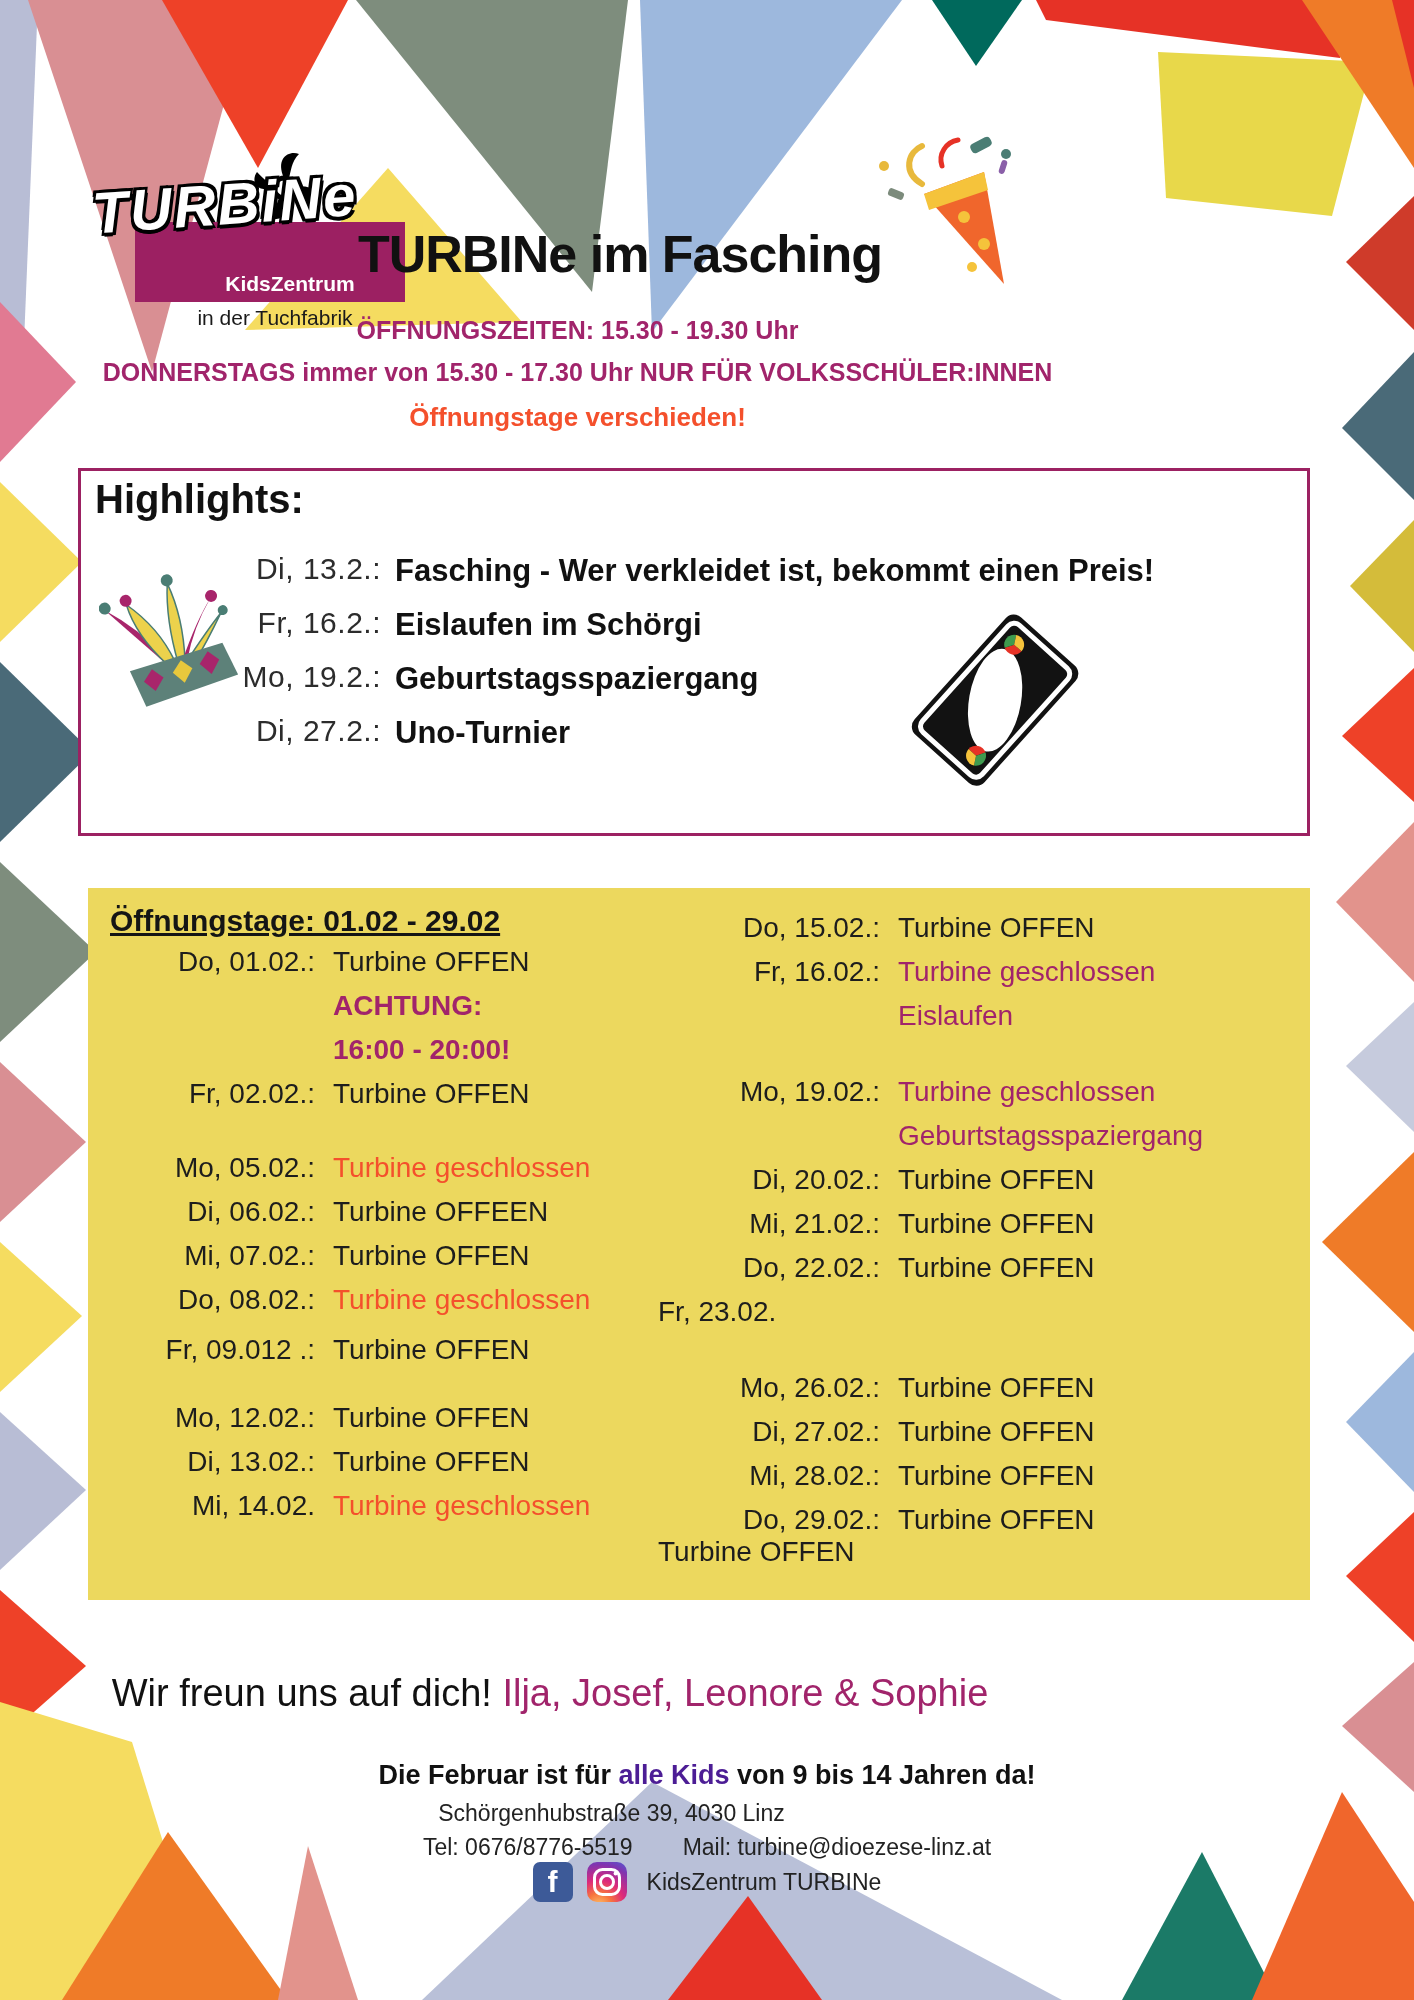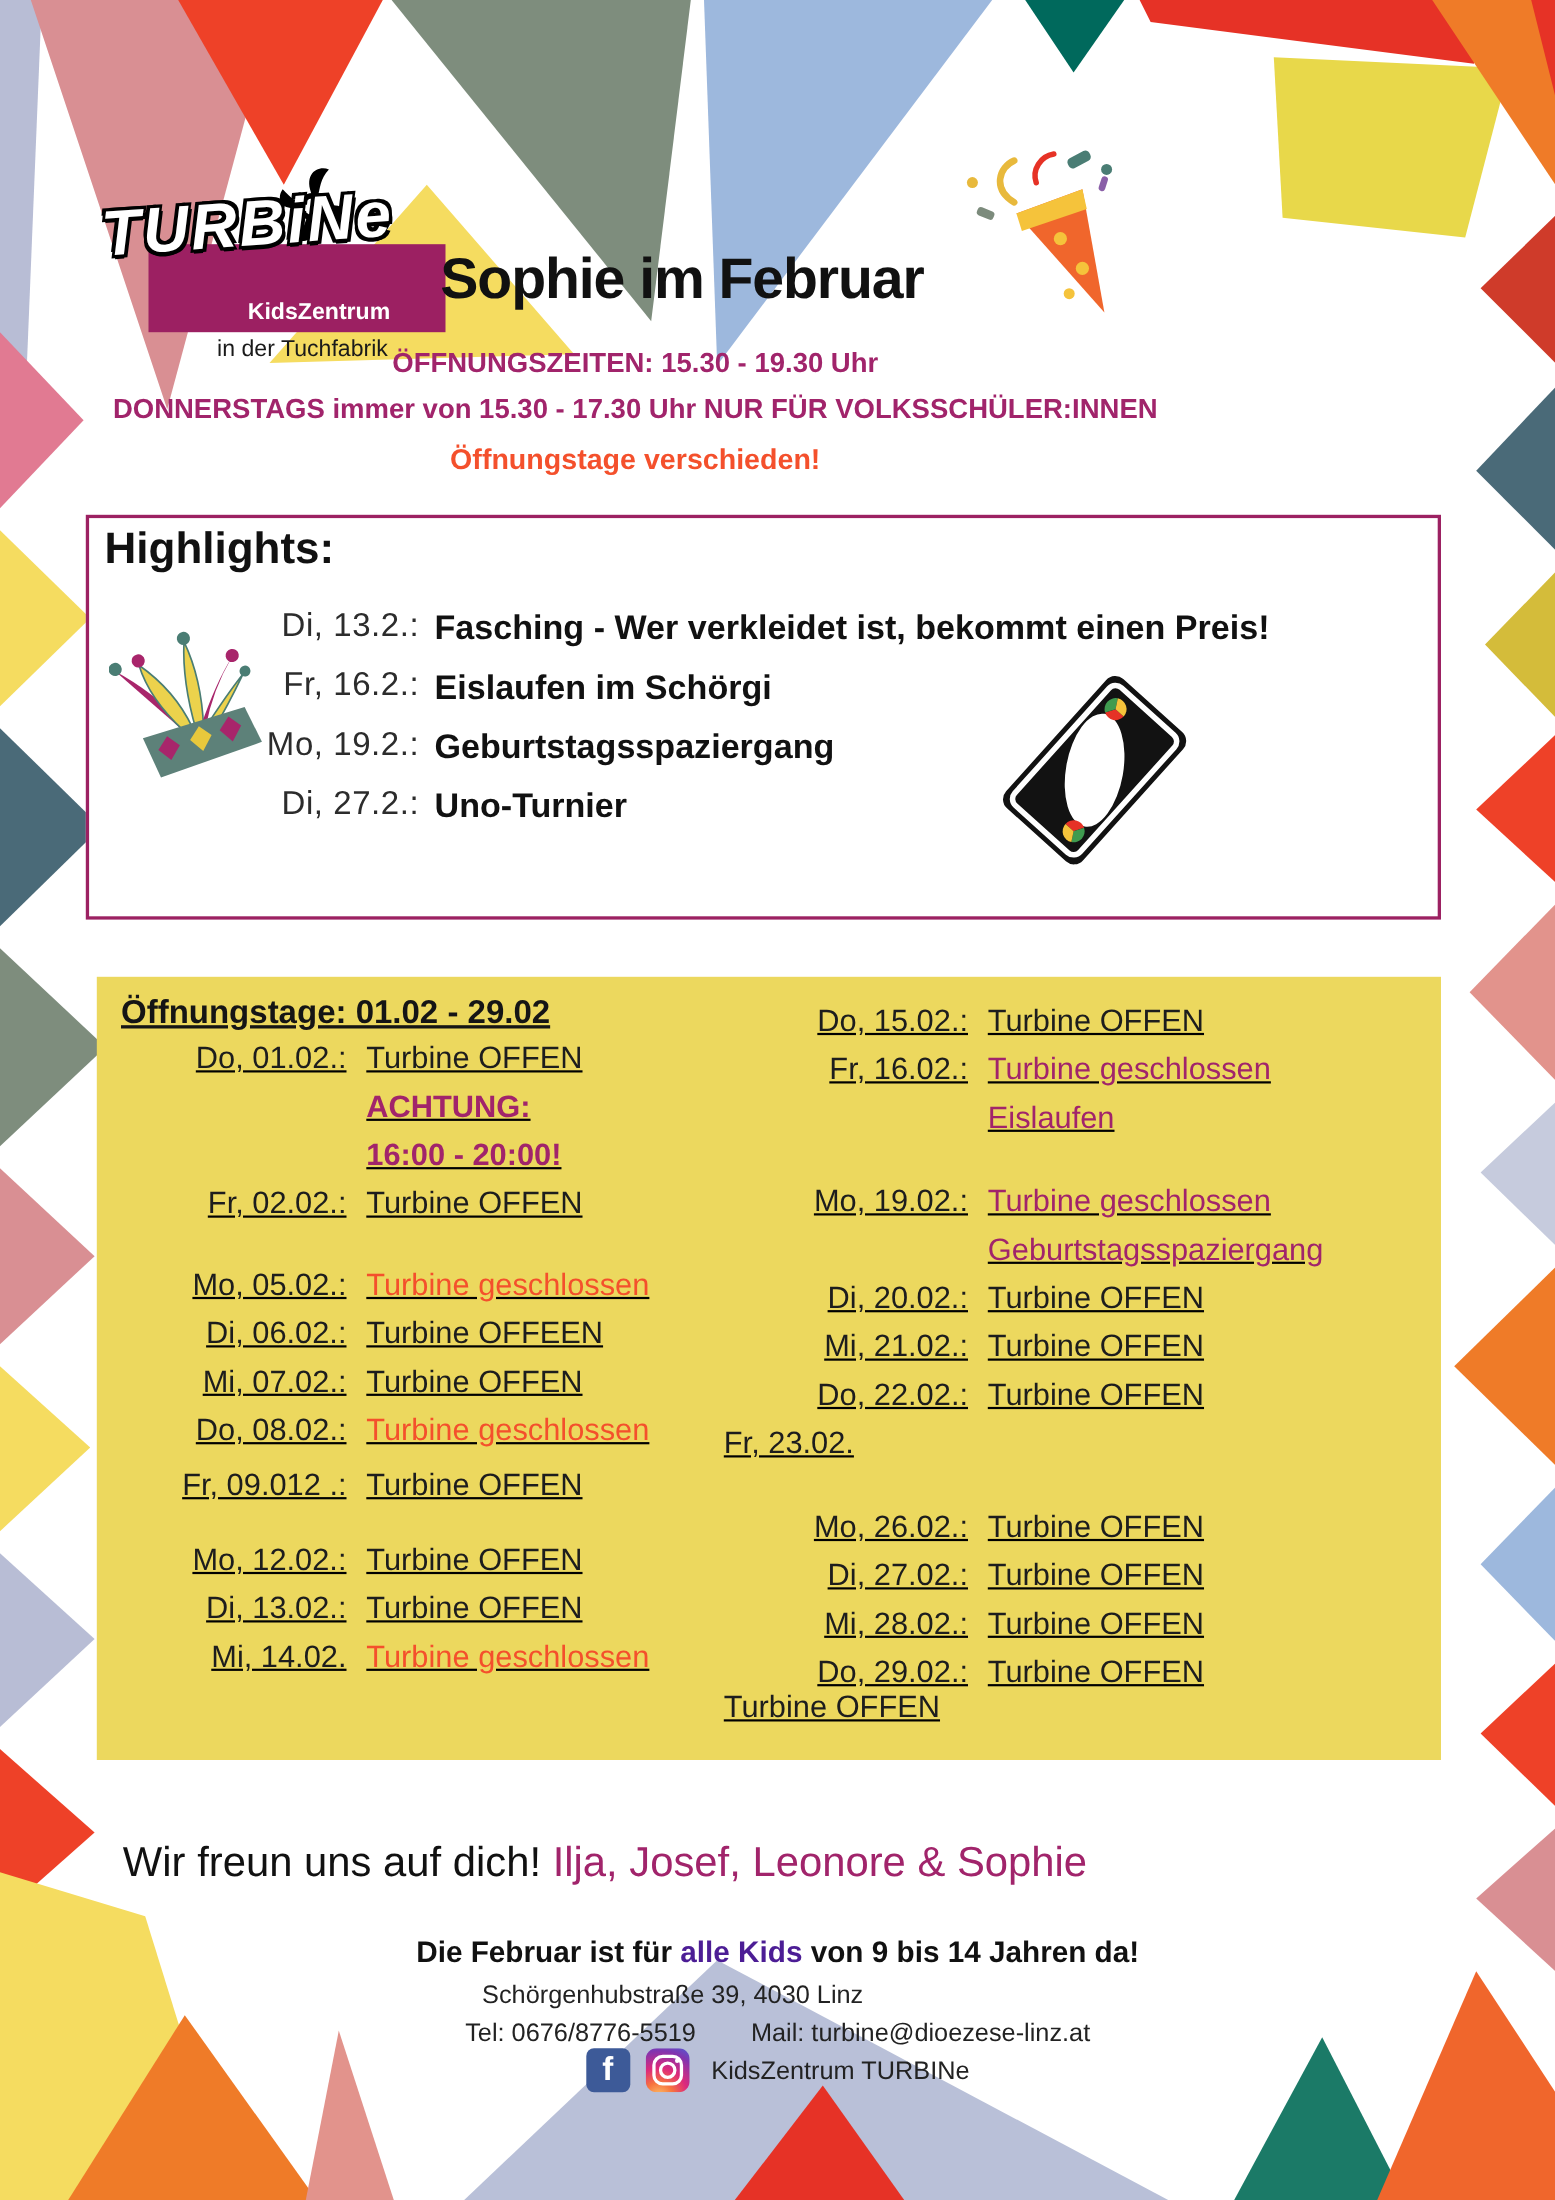--- a/index.html
+++ b/index.html
@@ -40,21 +40,21 @@
   .hl-text{margin-left:14px;max-width:800px;font-size:31px;font-weight:bold;color:#111;text-align:justify;line-height:1.45;}
   .crown{position:absolute;left:18px;top:88px;z-index:3;}
   .unocard{position:absolute;left:812px;top:118px;z-index:3;}
 
   
   .yellow-box{position:absolute;left:88px;top:888px;width:1222px;height:712px;background:#ecd85e;}
   .sch-heading{position:absolute;left:22px;top:16px;font-size:30px;font-weight:bold;color:#151515;text-decoration:underline;}
   .sch-col{position:absolute;}
   .sch-col.left{left:12px;top:58px;width:540px;}
   .sch-col.right{left:552px;top:24px;width:660px;}
-  .sch-row{display:flex;align-items:baseline;height:44px;text-decoration:underline;}
+  .sch-row{display:flex;align-items:baseline;height:44px;}
   .sch-col.left .sch-row{height:44px;}
   .sch-date{flex:0 0 215px;text-align:right;font-size:28px;color:#1d1d1d;}
   .sch-col.right .sch-date{flex:0 0 240px;}
   .sch-status{margin-left:18px;font-size:28px;}
   .c-black{color:#1d1d1d;}
   .c-orange{color:#f4502c;}
   .c-magenta{color:#a1246b;}
   .b{font-weight:bold;}
 
   
@@ -119,21 +119,21 @@
     <path d="M39,32 C30,12 44,4 54,8 C46,16 46,26 44,32 Z" fill="#000"></path>
     <path d="M49,42 C69,36 74,50 68,58 C61,49 52,48 49,46 Z" fill="#000"></path>
     <path d="M39,52 C46,70 34,76 24,72 C31,64 32,56 34,52 Z" fill="#000"></path>
     <path d="M29,42 C10,47 6,34 12,26 C19,34 26,38 29,40 Z" fill="#000"></path>
   </svg>
   <div class="layer logo-box"></div>
   <div class="layer logo-brand">TURBiNe</div>
   <div class="layer logo-kidszentrum">KidsZentrum</div>
   <div class="layer logo-tuchfabrik">in der Tuchfabrik</div>
 
-  <div class="layer title">Sophie im Februar</div>
+  <div class="layer title">TURBINe im Fasching</div>
   <svg class="layer" style="left:872px;top:132px;" width="150" height="160" viewBox="0 0 150 160">
     <polygon points="52,62 112,40 132,152" fill="#f0662c"></polygon>
     <polygon points="52,62 112,40 116,58 57,78" fill="#f5c33b"></polygon>
     <circle cx="92" cy="85" r="6" fill="#f5c33b"></circle>
     <circle cx="112" cy="112" r="6" fill="#f5c33b"></circle>
     <circle cx="100" cy="135" r="5" fill="#f5c33b"></circle>
     <path d="M50,52 C30,40 36,20 50,14" fill="none" stroke="#e8b93c" stroke-width="6" stroke-linecap="round"></path>
     <path d="M70,34 C66,22 74,10 86,8" fill="none" stroke="#e63226" stroke-width="5" stroke-linecap="round"></path>
     <rect x="98" y="8" width="22" height="10" rx="4" fill="#4a7d74" transform="rotate(-28 109 13)"></rect>
     <rect x="16" y="58" width="16" height="8" rx="3" fill="#7c8b7c" transform="rotate(22 24 62)"></rect>

